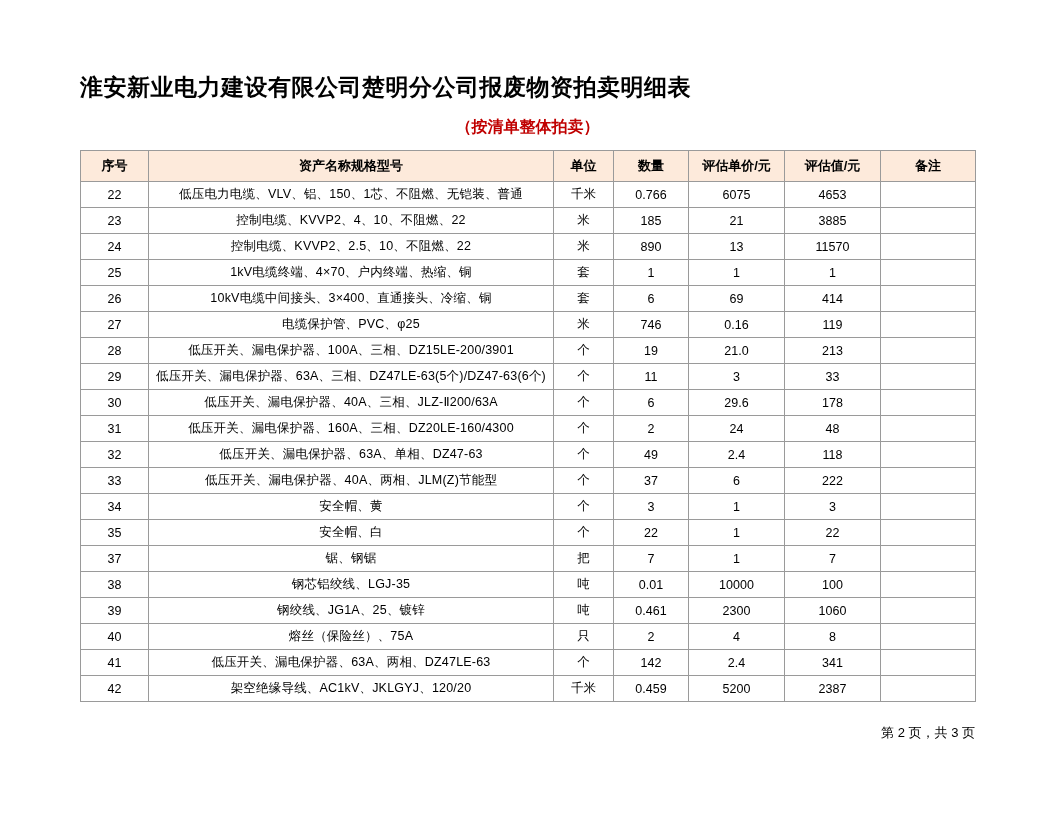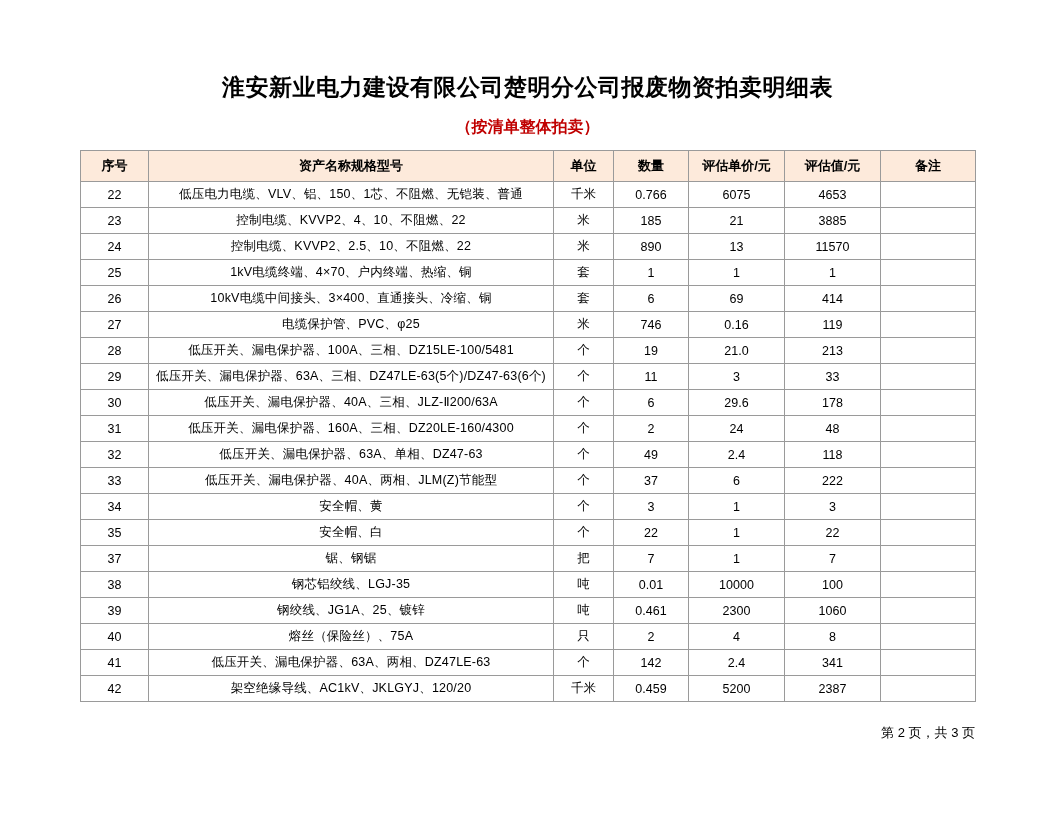--- a/index.html
+++ b/index.html
@@ -15,21 +15,20 @@
     overflow: hidden;
   }
   .page {
     position: relative;
     width: 1055px;
     height: 819px;
     box-sizing: border-box;
     padding: 0 80px;
   }
   .doc-title {
-    text-align: center;
     font-size: 23px;
     font-weight: bold;
     letter-spacing: 0.5px;
     margin-top: 72px;
     color: #000;
   }
   .doc-subtitle {
     text-align: center;
     font-size: 16px;
     font-weight: bold;
@@ -157,21 +156,21 @@
           <td>27</td>
           <td class="cell-name">电缆保护管、PVC、φ25</td>
           <td>米</td>
           <td>746</td>
           <td>0.16</td>
           <td>119</td>
           <td></td>
         </tr>
         <tr>
           <td>28</td>
-          <td class="cell-name">低压开关、漏电保护器、100A、三相、DZ15LE-100/5481</td>
+          <td class="cell-name">低压开关、漏电保护器、100A、三相、DZ15LE-200/3901</td>
           <td>个</td>
           <td>19</td>
           <td>21.0</td>
           <td>213</td>
           <td></td>
         </tr>
         <tr>
           <td>29</td>
           <td class="cell-name">低压开关、漏电保护器、63A、三相、DZ47LE-63(5个)/DZ47-63(6个)</td>
           <td>个</td>

